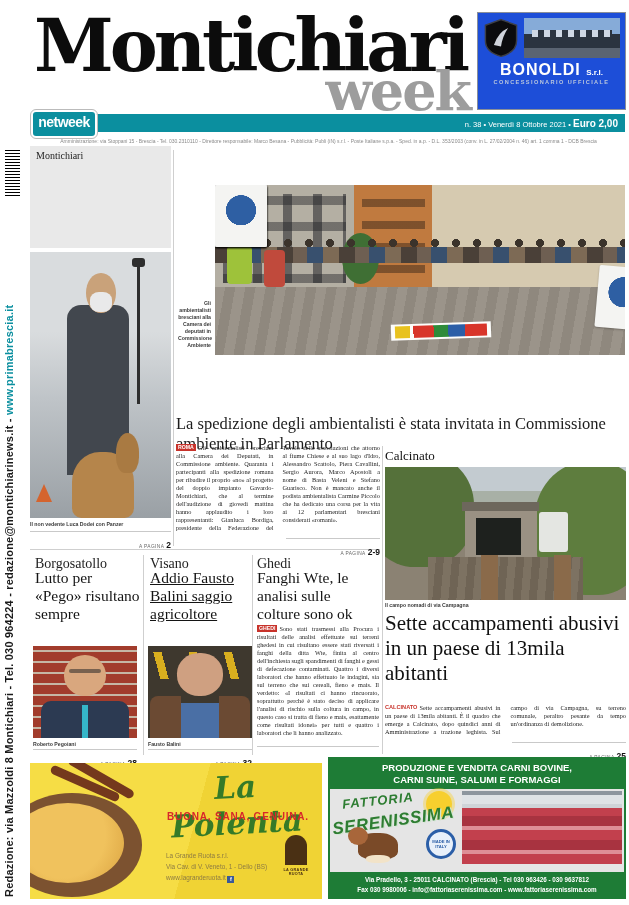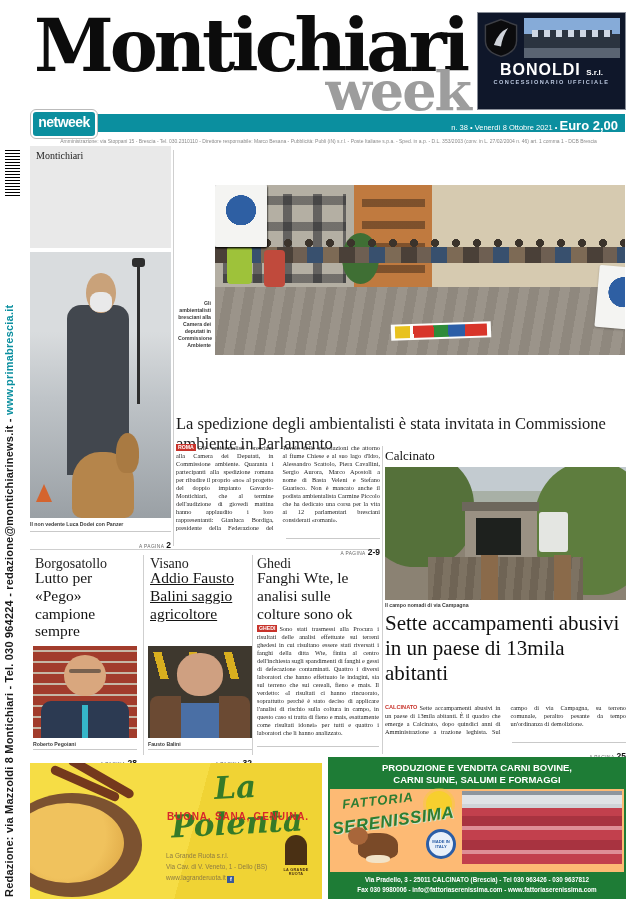--- a/index.html
+++ b/index.html
@@ -17,40 +17,40 @@
   .spine-site{color:#0b8f9f;}
 
   
   .masthead-title{position:absolute;left:34px;top:10px;font-family:"DejaVu Serif",serif;
                   font-weight:bold;font-size:72px;line-height:1;letter-spacing:-4px;color:#0c0c0c;}
   .masthead-sub{position:absolute;left:250px;top:64px;width:220px;text-align:right;
                 font-family:"DejaVu Serif",serif;font-weight:bold;font-size:54px;line-height:1;
                 letter-spacing:-2px;color:#9d9d9d;}
 
   
-  .bonoldi{position:absolute;left:477px;top:12px;width:147px;height:96px;background:#0f172a;
+  .bonoldi{position:absolute;left:477px;top:12px;width:147px;height:96px;background:#1d4ed8;
            border:1px solid #8a8f99;font-family:"Liberation Sans",sans-serif;color:#fff;}
   .peugeot{position:absolute;left:6px;top:5px;width:34px;height:40px;}
   .dealer-photo{position:absolute;left:46px;top:5px;width:96px;height:40px;
                 background:linear-gradient(#86abd8 0 40%,#2b3440 40% 75%,#5a6472 75%);}
   .dealer-photo::after{content:"";position:absolute;left:8%;top:30%;width:84%;height:18%;
                 background:repeating-linear-gradient(90deg,#cfd8e4 0 6px,#2b3440 6px 12px);}
   .bon-name{position:absolute;left:0;top:48px;width:100%;text-align:center;
             font-weight:bold;font-size:16px;letter-spacing:1px;}
   .bon-name small{font-size:8px;letter-spacing:0;}
   .bon-tag{position:absolute;left:0;top:66px;width:100%;text-align:center;
            font-size:5.6px;letter-spacing:1.4px;color:#b9c6dd;font-weight:bold;}
   .bon-loc{position:absolute;left:0;bottom:0;width:100%;height:19px;background:#13294e;
            text-align:center;font-weight:bold;font-size:11px;line-height:19px;letter-spacing:.5px;}
 
   
   .nwbar{position:absolute;left:92px;top:114px;width:533px;height:18px;background:#0b8f9f;}
   .nwbar-text{position:absolute;right:7px;top:4px;font-family:"Liberation Sans",sans-serif;
               font-size:7.5px;color:#fff;}
-  .nwbar-text b{font-size:13px;}
+  .nwbar-text b{font-size:10px;}
   .nwlogo{position:absolute;left:31px;top:110px;width:62px;height:24px;background:#0b8f9f;
           border:2px solid #fff;outline:1px solid #bbb;border-radius:5px;
           font-family:"Liberation Sans",sans-serif;font-weight:bold;font-size:14px;
           color:#fff;text-align:center;line-height:20px;letter-spacing:-.5px;}
   .colophon{position:absolute;left:36px;top:138px;width:585px;height:7px;overflow:hidden;
             font-family:"Liberation Sans",sans-serif;font-size:5px;color:#8a8a8a;
             white-space:nowrap;text-align:center;}
 
   
   .kicker{font-size:10px;color:#222;}
@@ -195,21 +195,21 @@
   .pol-tag{position:absolute;left:120px;top:48px;width:176px;text-align:center;
            font-weight:bold;font-size:10px;letter-spacing:.8px;color:#d8262b;}
   .pol-info{position:absolute;left:136px;top:88px;font-size:6.4px;line-height:1.7;color:#8d7b43;}
   .pol-fb{display:inline-block;width:7px;height:7px;background:#3a5a98;color:#fff;
           font-weight:bold;font-size:5.5px;text-align:center;line-height:7px;vertical-align:-1px;}
   .pol-logo{position:absolute;left:246px;top:72px;width:40px;height:52px;text-align:center;}
   .pol-arch{margin:0 auto;width:22px;height:30px;background:#4a3014;border-radius:11px 11px 0 0;}
   .pol-logotext{font-size:3.8px;font-weight:bold;color:#4a3014;margin-top:3px;letter-spacing:.3px;}
 
   
-  .seren{position:absolute;left:328px;top:757px;width:298px;height:142px;background:#fdba74;
+  .seren{position:absolute;left:328px;top:757px;width:298px;height:142px;background:#e5e5e5;
          border:2px solid #1e7c36;box-sizing:border-box;font-family:"Liberation Sans",sans-serif;}
   .ser-head{background:#1e7c36;color:#fff;text-align:center;font-weight:bold;font-size:9.5px;
             line-height:1.25;padding:3px 0;}
   .ser-body{position:relative;height:77px;}
   .ser-sun{position:absolute;left:96px;top:2px;width:26px;height:26px;border-radius:50%;
            background:#f7cf2e;box-shadow:0 0 0 3px rgba(247,207,46,.4);}
   .ser-top{position:absolute;left:12px;top:4px;font-weight:bold;font-style:italic;font-size:13px;
            color:#2e7d32;transform:rotate(-6deg);letter-spacing:1px;}
   .ser-main{position:absolute;left:2px;top:22px;font-weight:bold;font-style:italic;font-size:17px;
             color:#2e7d32;transform:rotate(-8deg);letter-spacing:.5px;text-shadow:1px 1px 0 #cfe6cf;}
@@ -317,21 +317,21 @@
     <div class="cp-ground"></div>
     <div class="cp-post1"></div>
     <div class="cp-post2"></div>
   </div>
   <div class="capt cal-capt">Il campo nomadi di via Campagna</div>
   <div class="cal-head">Sette accampamenti abusivi in un paese di 13mila abitanti</div>
   <div class="cal-body bodytext"><span class="dateline plain">CALCINATO</span><span>Sette accampamenti abusivi in un paese di 13mila abitanti. È il quadro che emerge a Calcinato, dopo quindici anni di Amministrazione a trazione leghista. Sul campo di via Campagna, su terreno comunale, peraltro pesante da tempo un'ordinanza di demolizione.</span></div>
   <div class="pageref cal-ref"><span class="pglabel">A PAGINA</span><span class="pgnum">25</span></div>
 
   <div class="brief-k" style="left:35px;top:556px;">Borgosatollo</div>
-  <div class="brief-h" style="left:35px;top:569px;width:106px;">Lutto per «Pego» campione sempre</div>
+  <div class="brief-h" style="left:35px;top:569px;width:106px;">Lutto per «Pego» risultano sempre</div>
   <div class="bphoto bp1" style="left:33px;top:646px;">
     <div class="face"></div>
     <div class="jacket"></div>
     <div class="zip"></div>
   </div>
   <div class="capt" style="position:absolute;left:33px;top:741px;width:104px;">Roberto Pegoiani</div>
   <div class="pageref" style="left:33px;top:749px;width:104px;"><span class="pglabel">A PAGINA</span><span class="pgnum">28</span></div>
 
   <div class="brief-k" style="left:150px;top:556px;">Visano</div>
   <div class="brief-h" style="left:150px;top:569px;width:100px;text-decoration:underline;">Addio Fausto Balini saggio agricoltore</div>

